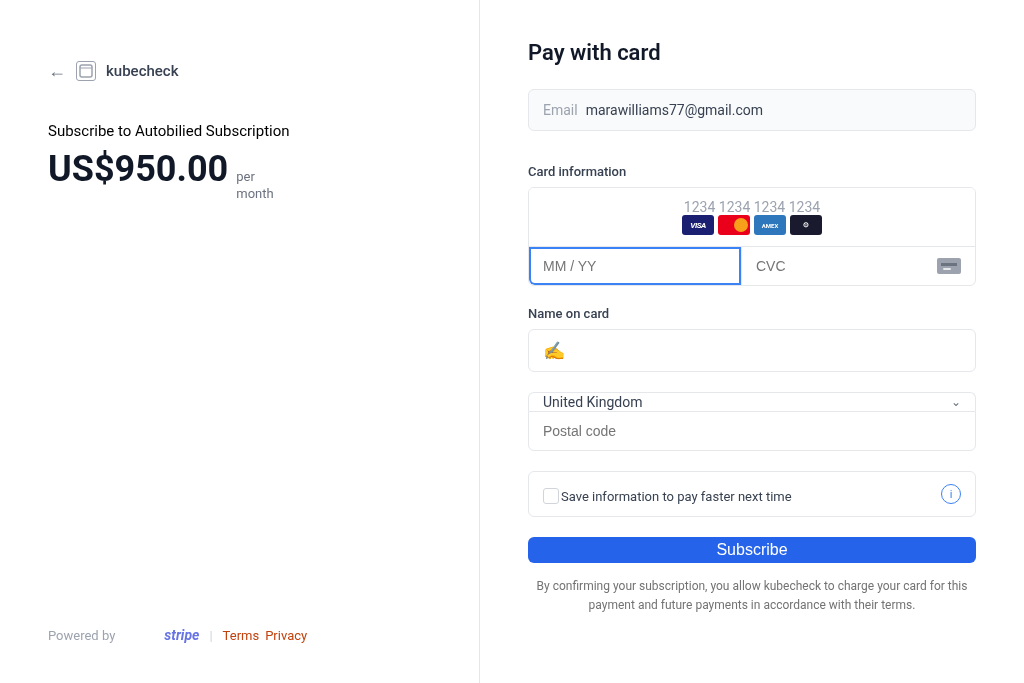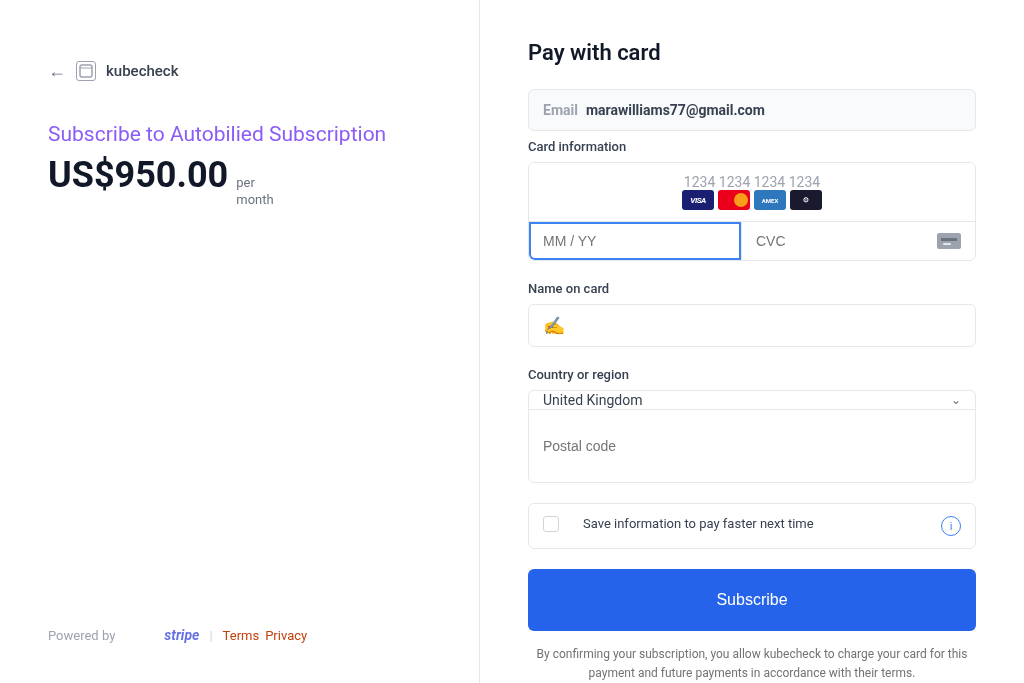--- a/index.html
+++ b/index.html
@@ -59,22 +59,22 @@
       color: #9ca3af;
     }
 
     .app-name {
       font-size: 15px;
       color: #374151;
       font-weight: 500;
     }
 
     .subscribe-label {
-      font-size: 21px;
-      color: #8b5cf6;
+      font-size: 15px;
+      color: #000000;
       margin-bottom: 8px;
     }
 
     .price-row {
       display: flex;
       align-items: baseline;
       gap: 8px;
     }
 
     .price-amount {
@@ -136,22 +136,21 @@
       width: 100%;
       padding: 12px 14px;
       border: 1px solid #e5e7eb;
       border-radius: 6px;
       font-size: 14px;
       color: #374151;
       background: #f9fafb;
       display: flex;
       align-items: center;
       gap: 8px;
-      margin-bottom: 8px;
-      font-weight: bold;
+      margin-bottom: 33px;
     }
 
     .email-label {
       color: #9ca3af;
       font-size: 14px;
     }
 
     .email-value {
       color: #374151;
       font-size: 14px;
@@ -322,40 +321,40 @@
       color: #374151;
       background: #ffffff;
       display: flex;
       align-items: center;
       justify-content: space-between;
       cursor: pointer;
     }
 
     .postal-input {
       width: 100%;
-      padding: 28px 14px;
+      padding: 11px 14px;
       border: 1px solid #e5e7eb;
       border-radius: 0 0 6px 6px;
       font-size: 14px;
       color: #9ca3af;
       outline: none;
       background: #ffffff;
       margin-bottom: 20px;
     }
 
     .chevron-down {
       font-size: 12px;
       color: #6b7280;
     }
 
     
     .save-info-row {
       display: flex;
-      align-items: flex-start;
-      gap: 24px;
+      align-items: flex-end;
+      gap: 2px;
       padding: 12px 14px;
       border: 1px solid #e5e7eb;
       border-radius: 6px;
       margin-bottom: 20px;
     }
 
     .checkbox {
       width: 16px;
       height: 16px;
       border: 1.5px solid #d1d5db;
@@ -380,21 +379,21 @@
       justify-content: center;
       font-size: 11px;
       color: #3b82f6;
       flex-shrink: 0;
       cursor: pointer;
     }
 
     
     .subscribe-btn {
       width: 100%;
-      padding: 22px;
+      padding: 4px;
       background: #2563eb;
       color: #ffffff;
       border: none;
       border-radius: 6px;
       font-size: 16px;
       font-weight: 500;
       cursor: pointer;
       margin-bottom: 14px;
     }
 
@@ -477,21 +476,20 @@
     </div>
 
     
     <p class="section-label">Name on card</p>
     <div class="name-input-wrapper">
       <span style="font-size: 18px; margin-right: 6px;">✍</span>
       <input class="name-input" type="text" placeholder="" style="">
     </div>
 
     
-    <p class="section-label">Country or region</p>
     <div class="country-dropdown">
       <span>United Kingdom</span>
       <span class="chevron-down">⌄</span>
     </div>
     <input class="postal-input" type="text" placeholder="Postal code" style="">
 
     
     <div class="save-info-row">
       <div class="checkbox"></div>
       <span class="save-info-text">Save information to pay faster next time</span>

